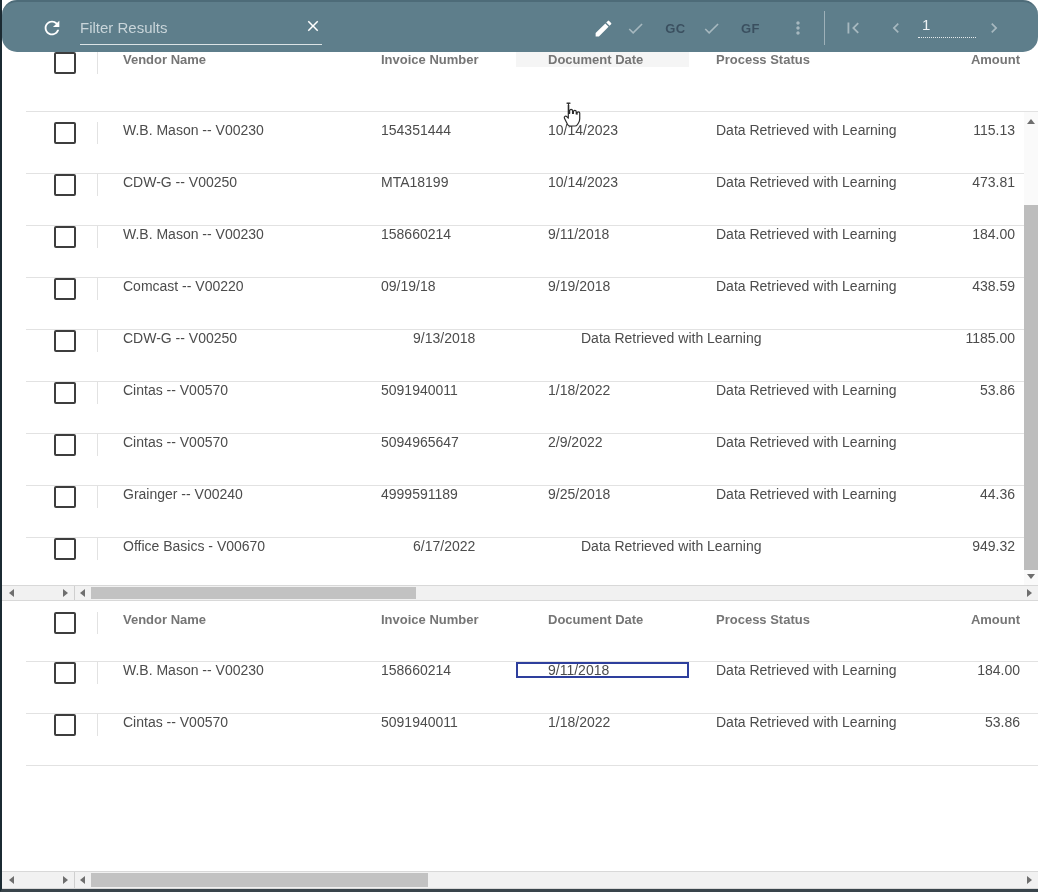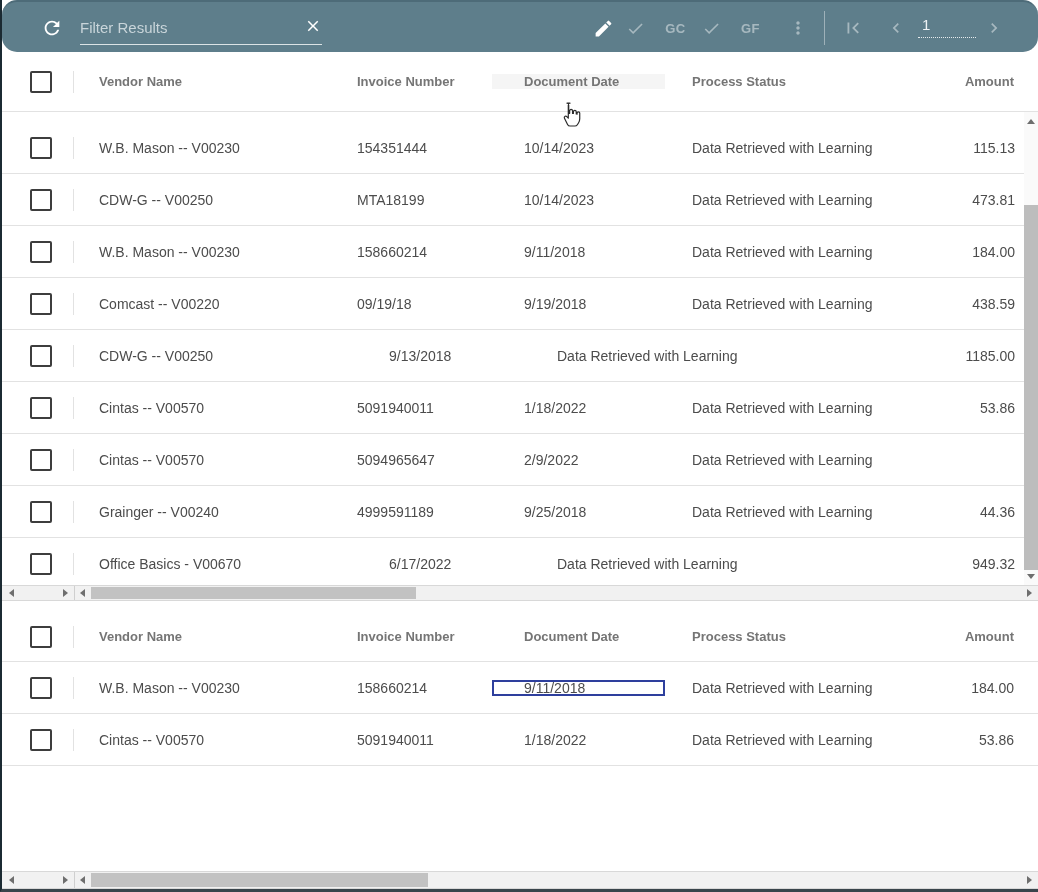--- a/index.html
+++ b/index.html
@@ -14,37 +14,37 @@
   .tbtn{position:absolute;top:0;height:52px;display:flex;align-items:center;justify-content:center;
     background:none;border:none;padding:0;cursor:pointer;color:#fff;}
   .tbtn svg{display:block;}
   .muted{opacity:.45;}
   .filter-wrap{position:absolute;left:78px;top:8px;width:242px;height:34px;
     border-bottom:1px solid rgba(255,255,255,.78);display:flex;align-items:center;}
   .filter-input{flex:1;background:transparent;border:none;outline:none;color:#fff;
     font-size:15px;font-family:inherit;padding:0 4px 0 0;}
   .filter-input::placeholder{color:#c9d5da;}
   .clear-btn{background:none;border:none;padding:0;cursor:pointer;display:flex;color:#fff;}
-  .action-label{color:#ffffff;font-size:13px;font-weight:700;letter-spacing:.5px;margin-left:20px;}
+  .action-label{color:#0f172a;font-size:13px;font-weight:700;letter-spacing:.5px;margin-left:20px;}
   .tb-divider{position:absolute;left:822px;top:9px;width:1px;height:34px;background:rgba(255,255,255,.4);}
   .page-input{position:absolute;left:916px;top:12px;width:52px;background:transparent;border:none;
     border-bottom:1px dotted rgba(255,255,255,.85);outline:none;color:#eef3f5;font-size:15px;
     font-family:inherit;padding:2px 2px 4px 4px;}
   
-  .row{display:flex;align-items:center;height:52px;border-bottom:1px solid #e2e2e2;background:#fff;box-sizing:border-box;}
+  .row{display:flex;align-items:flex-start;height:52px;border-bottom:1px solid #e2e2e2;background:#fff;box-sizing:border-box;margin-left:24px;}
   .head-row{height:60px;}
   .head-row .cell{color:#757575;font-size:13px;font-weight:700;}
   .cell{box-sizing:border-box;display:flex;align-items:center;font-size:14px;color:#4c4c4c;overflow:hidden;white-space:nowrap;}
   .c-check{flex:0 0 72px;border-right:1px solid #e2e2e2;}
   .checkbox{width:18px;height:18px;border:2px solid #3d3d3d;border-radius:2px;margin-left:28px;background:#fff;cursor:pointer;flex:none;}
   .c-vendor{flex:0 0 283px;padding-left:25px;}
   .c-invoice{flex:0 0 135px;}
   .c-date{flex:0 0 173px;padding-left:32px;}
   .c-status{flex:0 0 240px;padding-left:27px;}
-  .c-amount{flex:1;justify-content:flex-end;padding-right:24px;}
+  .c-amount{flex:1;justify-content:flex-end;padding-right:18px;}
   .thead-top{position:absolute;top:52px;left:0;right:0;}
   .thead-top .head-row{border-bottom:1px solid #e2e2e2;}
   .thead-top .c-date{background:#f5f5f5;}
   .tbody-top{position:absolute;top:112px;left:0;width:1024px;height:473px;overflow:hidden;padding-top:10px;box-sizing:border-box;}
   .tbody-top .c-amount{padding-right:11px;}
   .thead-bottom{position:absolute;top:612px;left:0;right:0;}
   .thead-bottom .head-row{height:50px;}
   .tbody-bottom{position:absolute;top:662px;left:0;right:0;}
   .c-date.selected{box-shadow:inset 0 0 0 2px #2e3f9d;}
   

